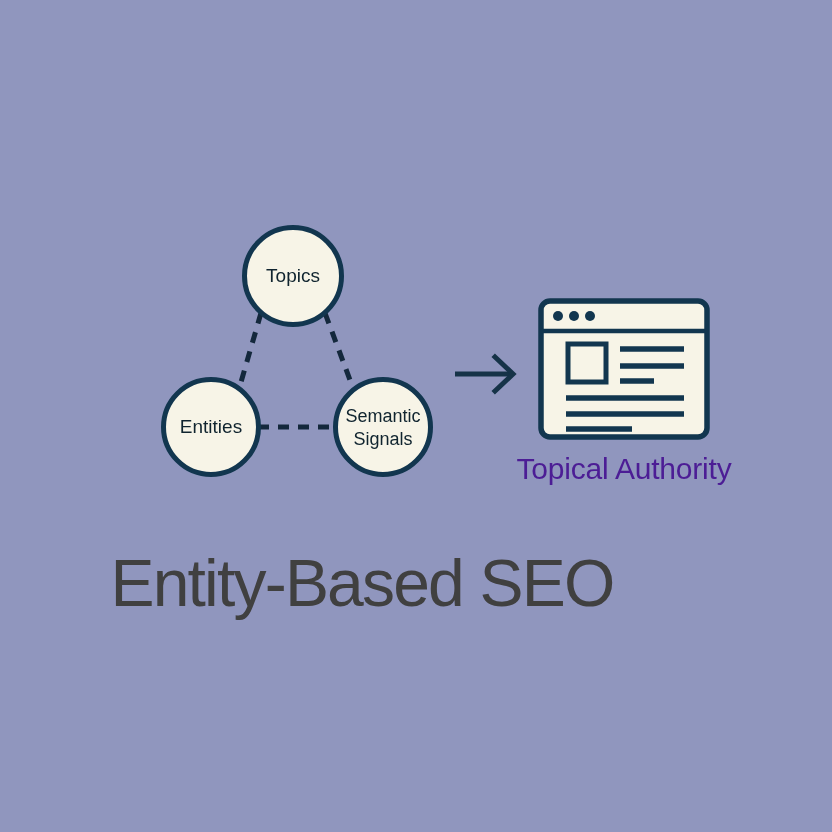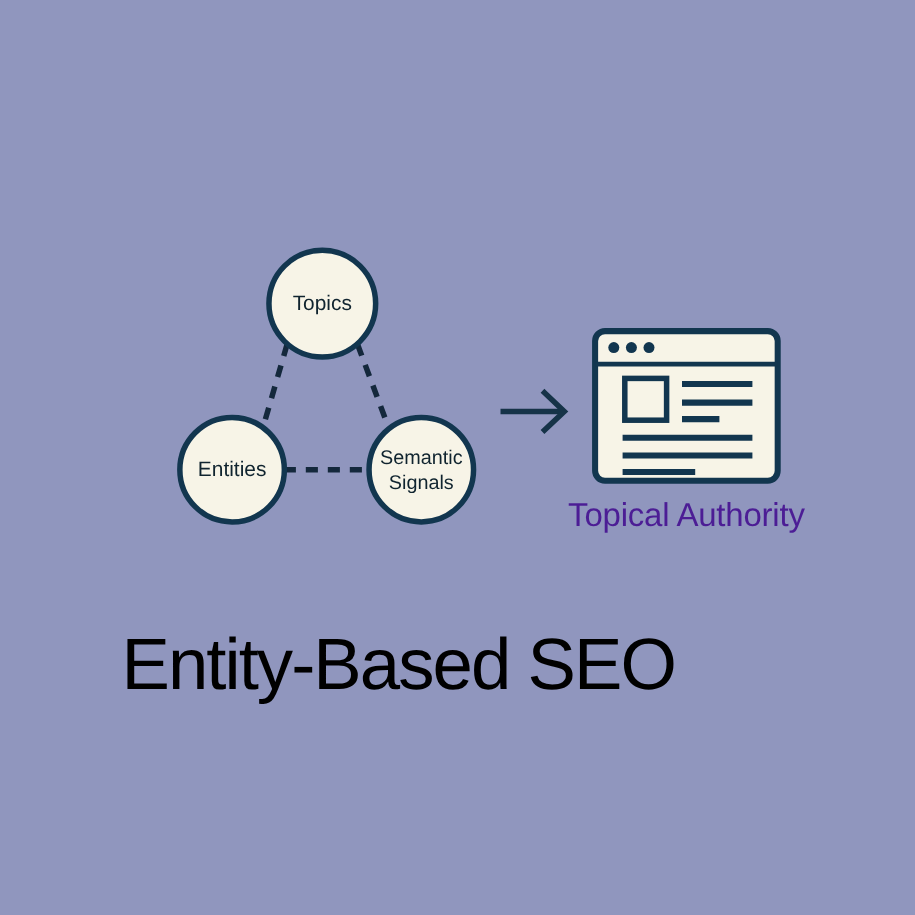--- a/index.html
+++ b/index.html
@@ -104,23 +104,22 @@
     font-size: 30px;
     letter-spacing: -0.2px;
   }
   #main-title {
     left: 0px;
     top: 545px;
     width: 832px;
     text-align: center;
     font-size: 66px;
     letter-spacing: -1.8px;
-    color: #000000;
+    color: #404040;
     font-family: "Liberation Sans", sans-serif;
-    margin-top: 20px;
   }
   #main-title-inner {
     display: inline-block;
     transform: translateX(-54px);
   }
 </style>
 </head>
 <body>
 
 <div id="stage">

